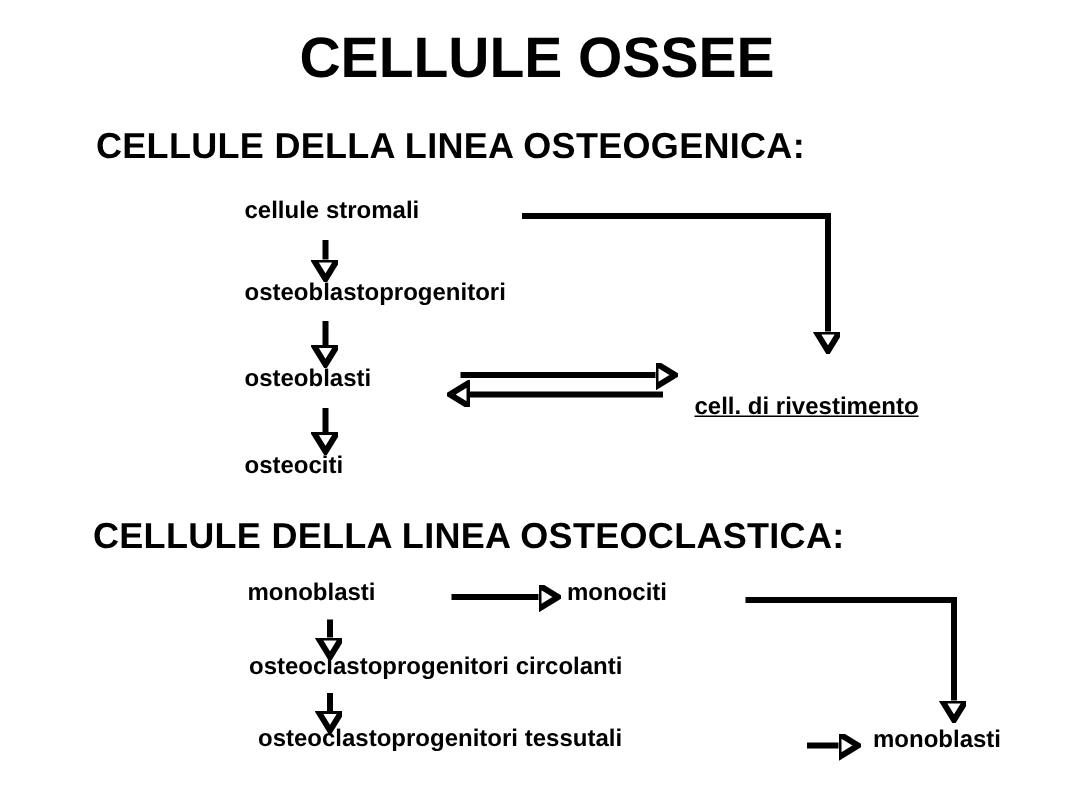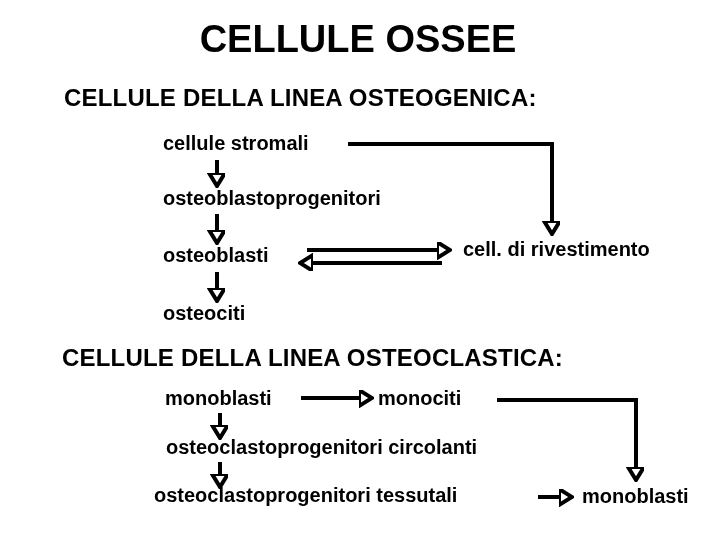--- a/index.html
+++ b/index.html
@@ -24,21 +24,21 @@
     top: 20px;
     font-size: 38px;
     text-align: center;
   }
   .heading {
     font-size: 24px;
     letter-spacing: 0.2px;
     margin-left: 44px;
   }
   .node {
-    font-size: 20px;
+    font-size: 16px;
   }
   .arrows {
     position: absolute;
     left: 0;
     top: 0;
     width: 720px;
     height: 540px;
     pointer-events: none;
   }
   .arrows path, .arrows polyline {
@@ -76,29 +76,29 @@
   <div class="txt title">CELLULE OSSEE</div>
 
   <div class="txt heading" style="left:20px; top:86px;">CELLULE DELLA LINEA OSTEOGENICA:</div>
 
   <div class="txt node" style="left:163px; top:133px;">cellule stromali</div>
 
   <div class="txt node" style="left:163px; top:188px;">osteoblastoprogenitori</div>
 
   <div class="txt node" style="left:163px; top:245px;">osteoblasti</div>
 
-  <div class="txt node" style="left:463px; top:239px;">cell. di rivestimento</div>
+  <div class="txt node" style="left:463px; top:264px;text-decoration:underline;">cell. di rivestimento</div>
 
   <div class="txt node" style="left:163px; top:303px;">osteociti</div>
 
   <div class="txt heading" style="left:18px; top:346px;">CELLULE DELLA LINEA OSTEOCLASTICA:</div>
 
   <div class="txt node" style="left:165px; top:388px;">monoblasti</div>
 
   <div class="txt node" style="left:378px; top:388px;">monociti</div>
 
   <div class="txt node" style="left:166px; top:437px;">osteoclastoprogenitori circolanti</div>
 
-  <div class="txt node" style="left:154px; top:485px;text-align:center;">osteoclastoprogenitori tessutali</div>
+  <div class="txt node" style="left:172px; top:485px;text-align:center;">osteoclastoprogenitori tessutali</div>
 
   <div class="txt node" style="left:582px; top:486px;">monoblasti</div>
 
 </div>
 
 </body></html>

